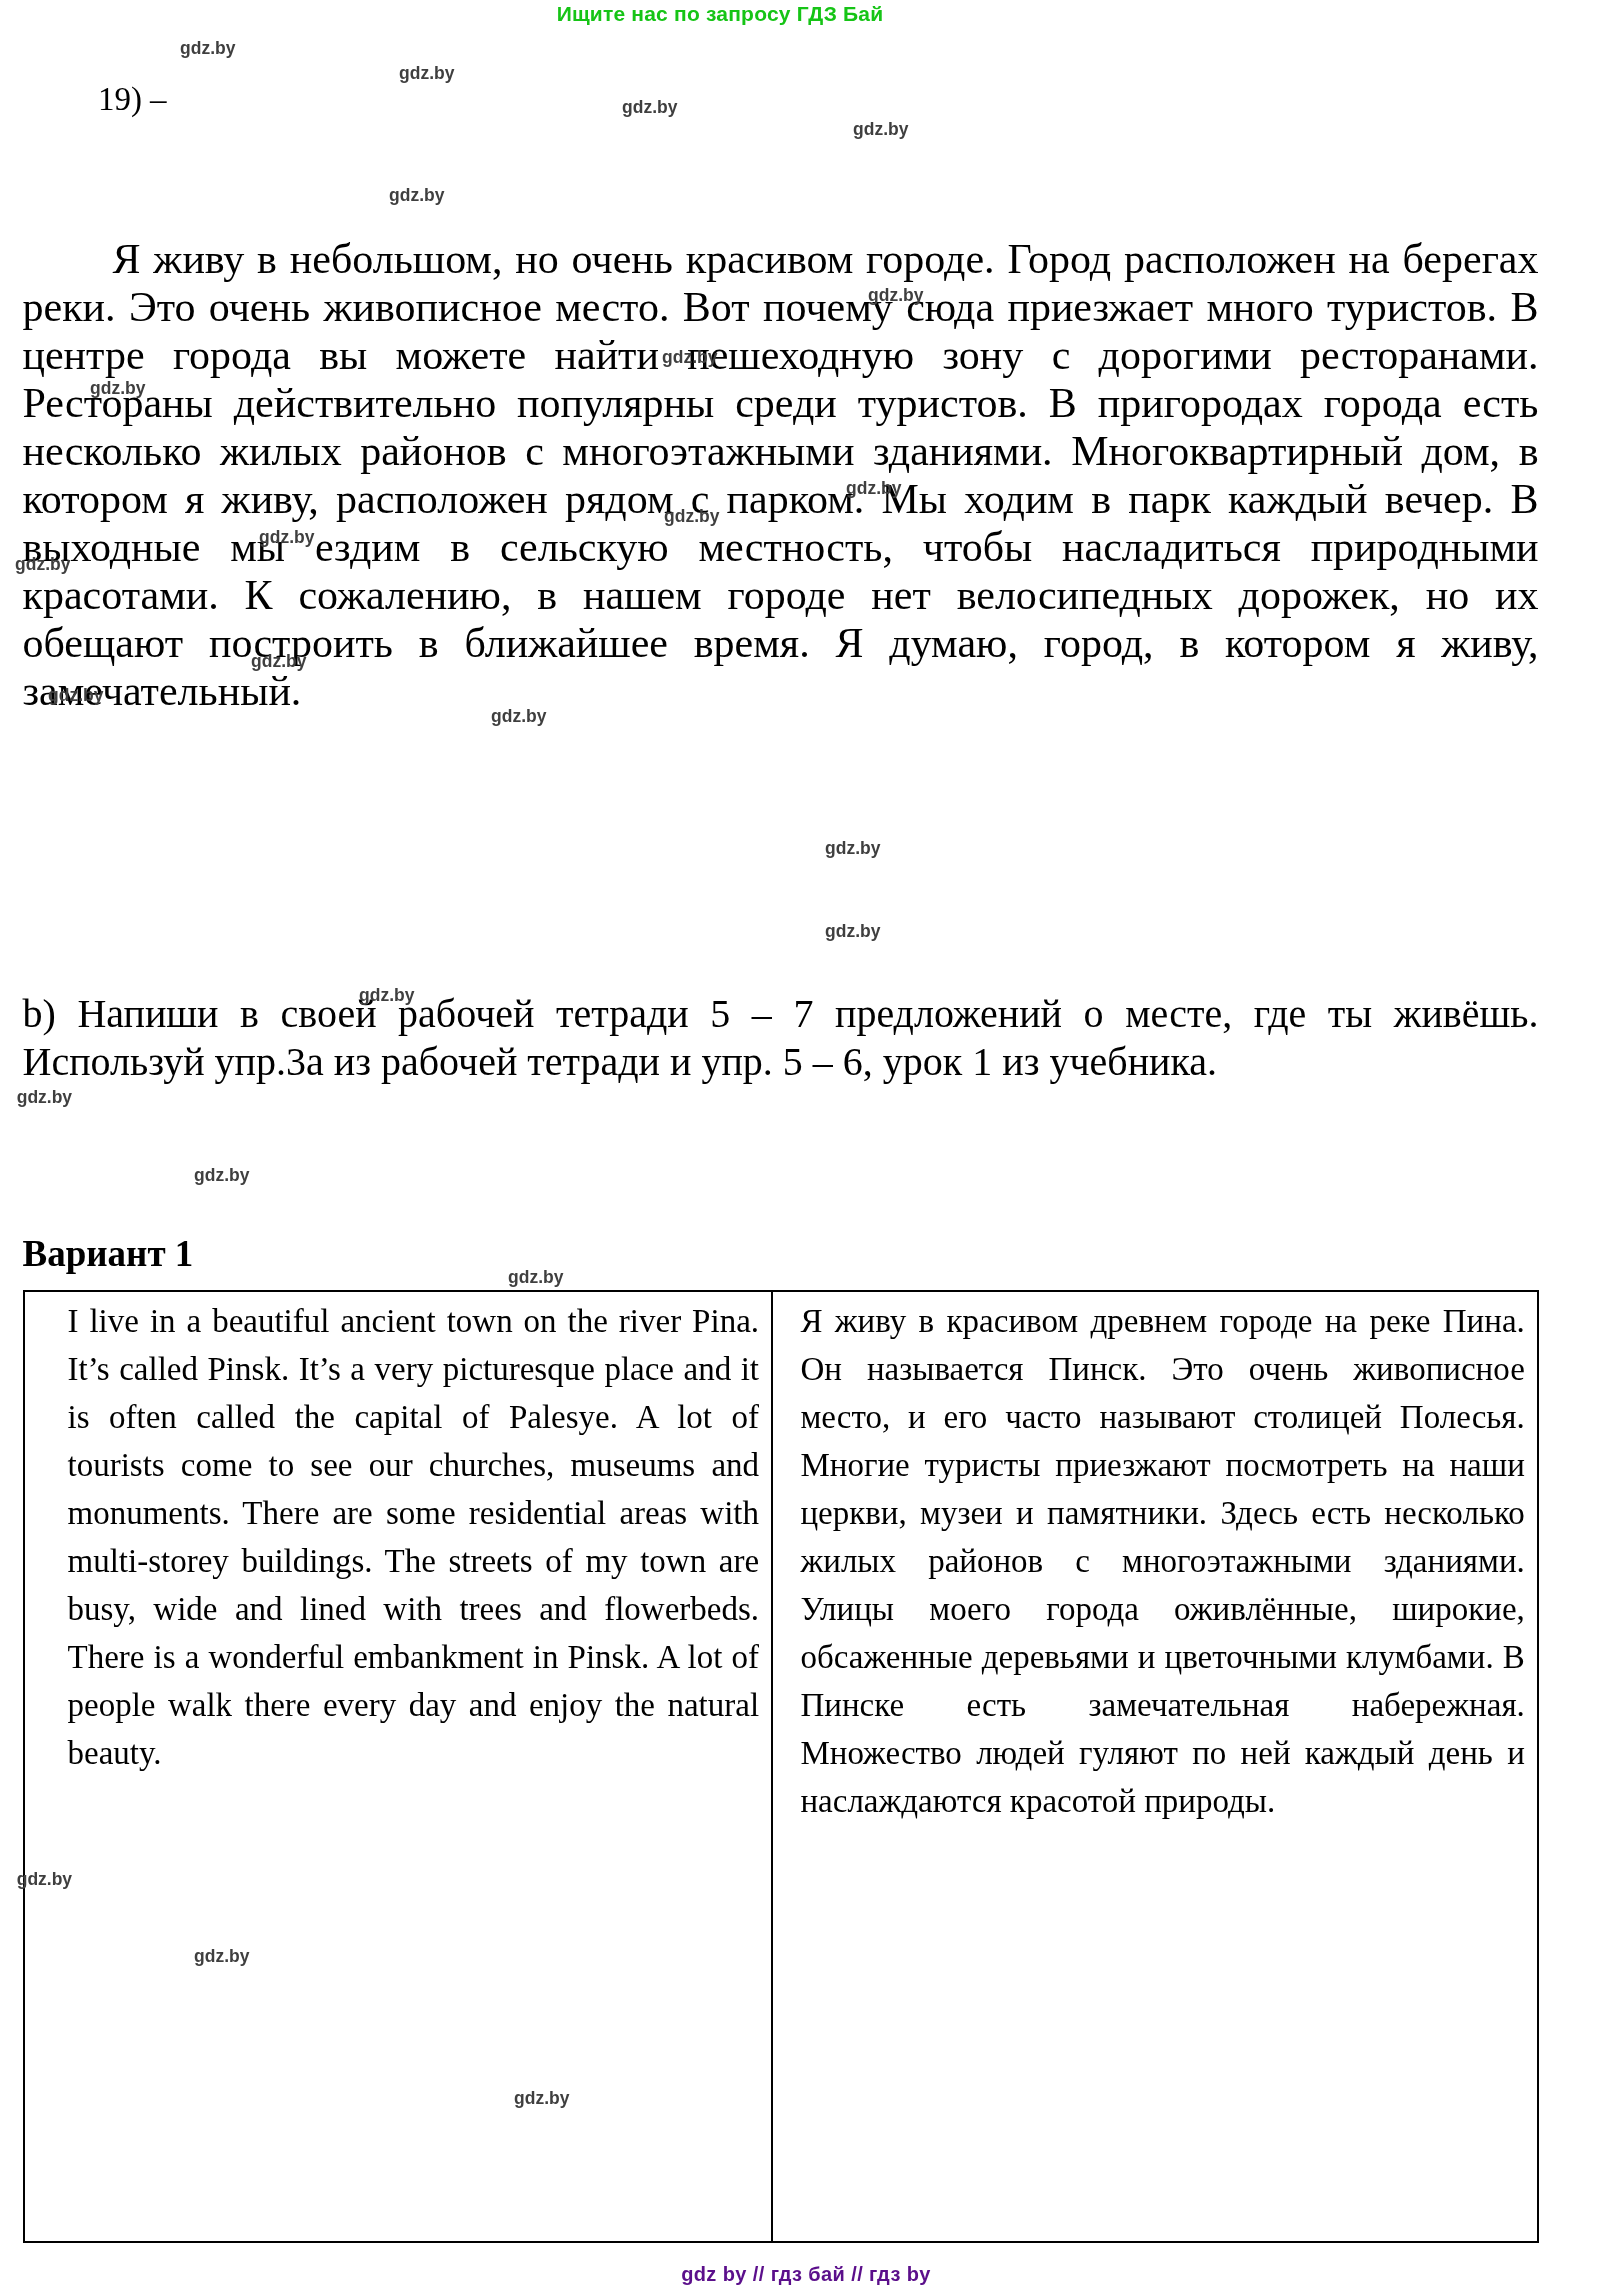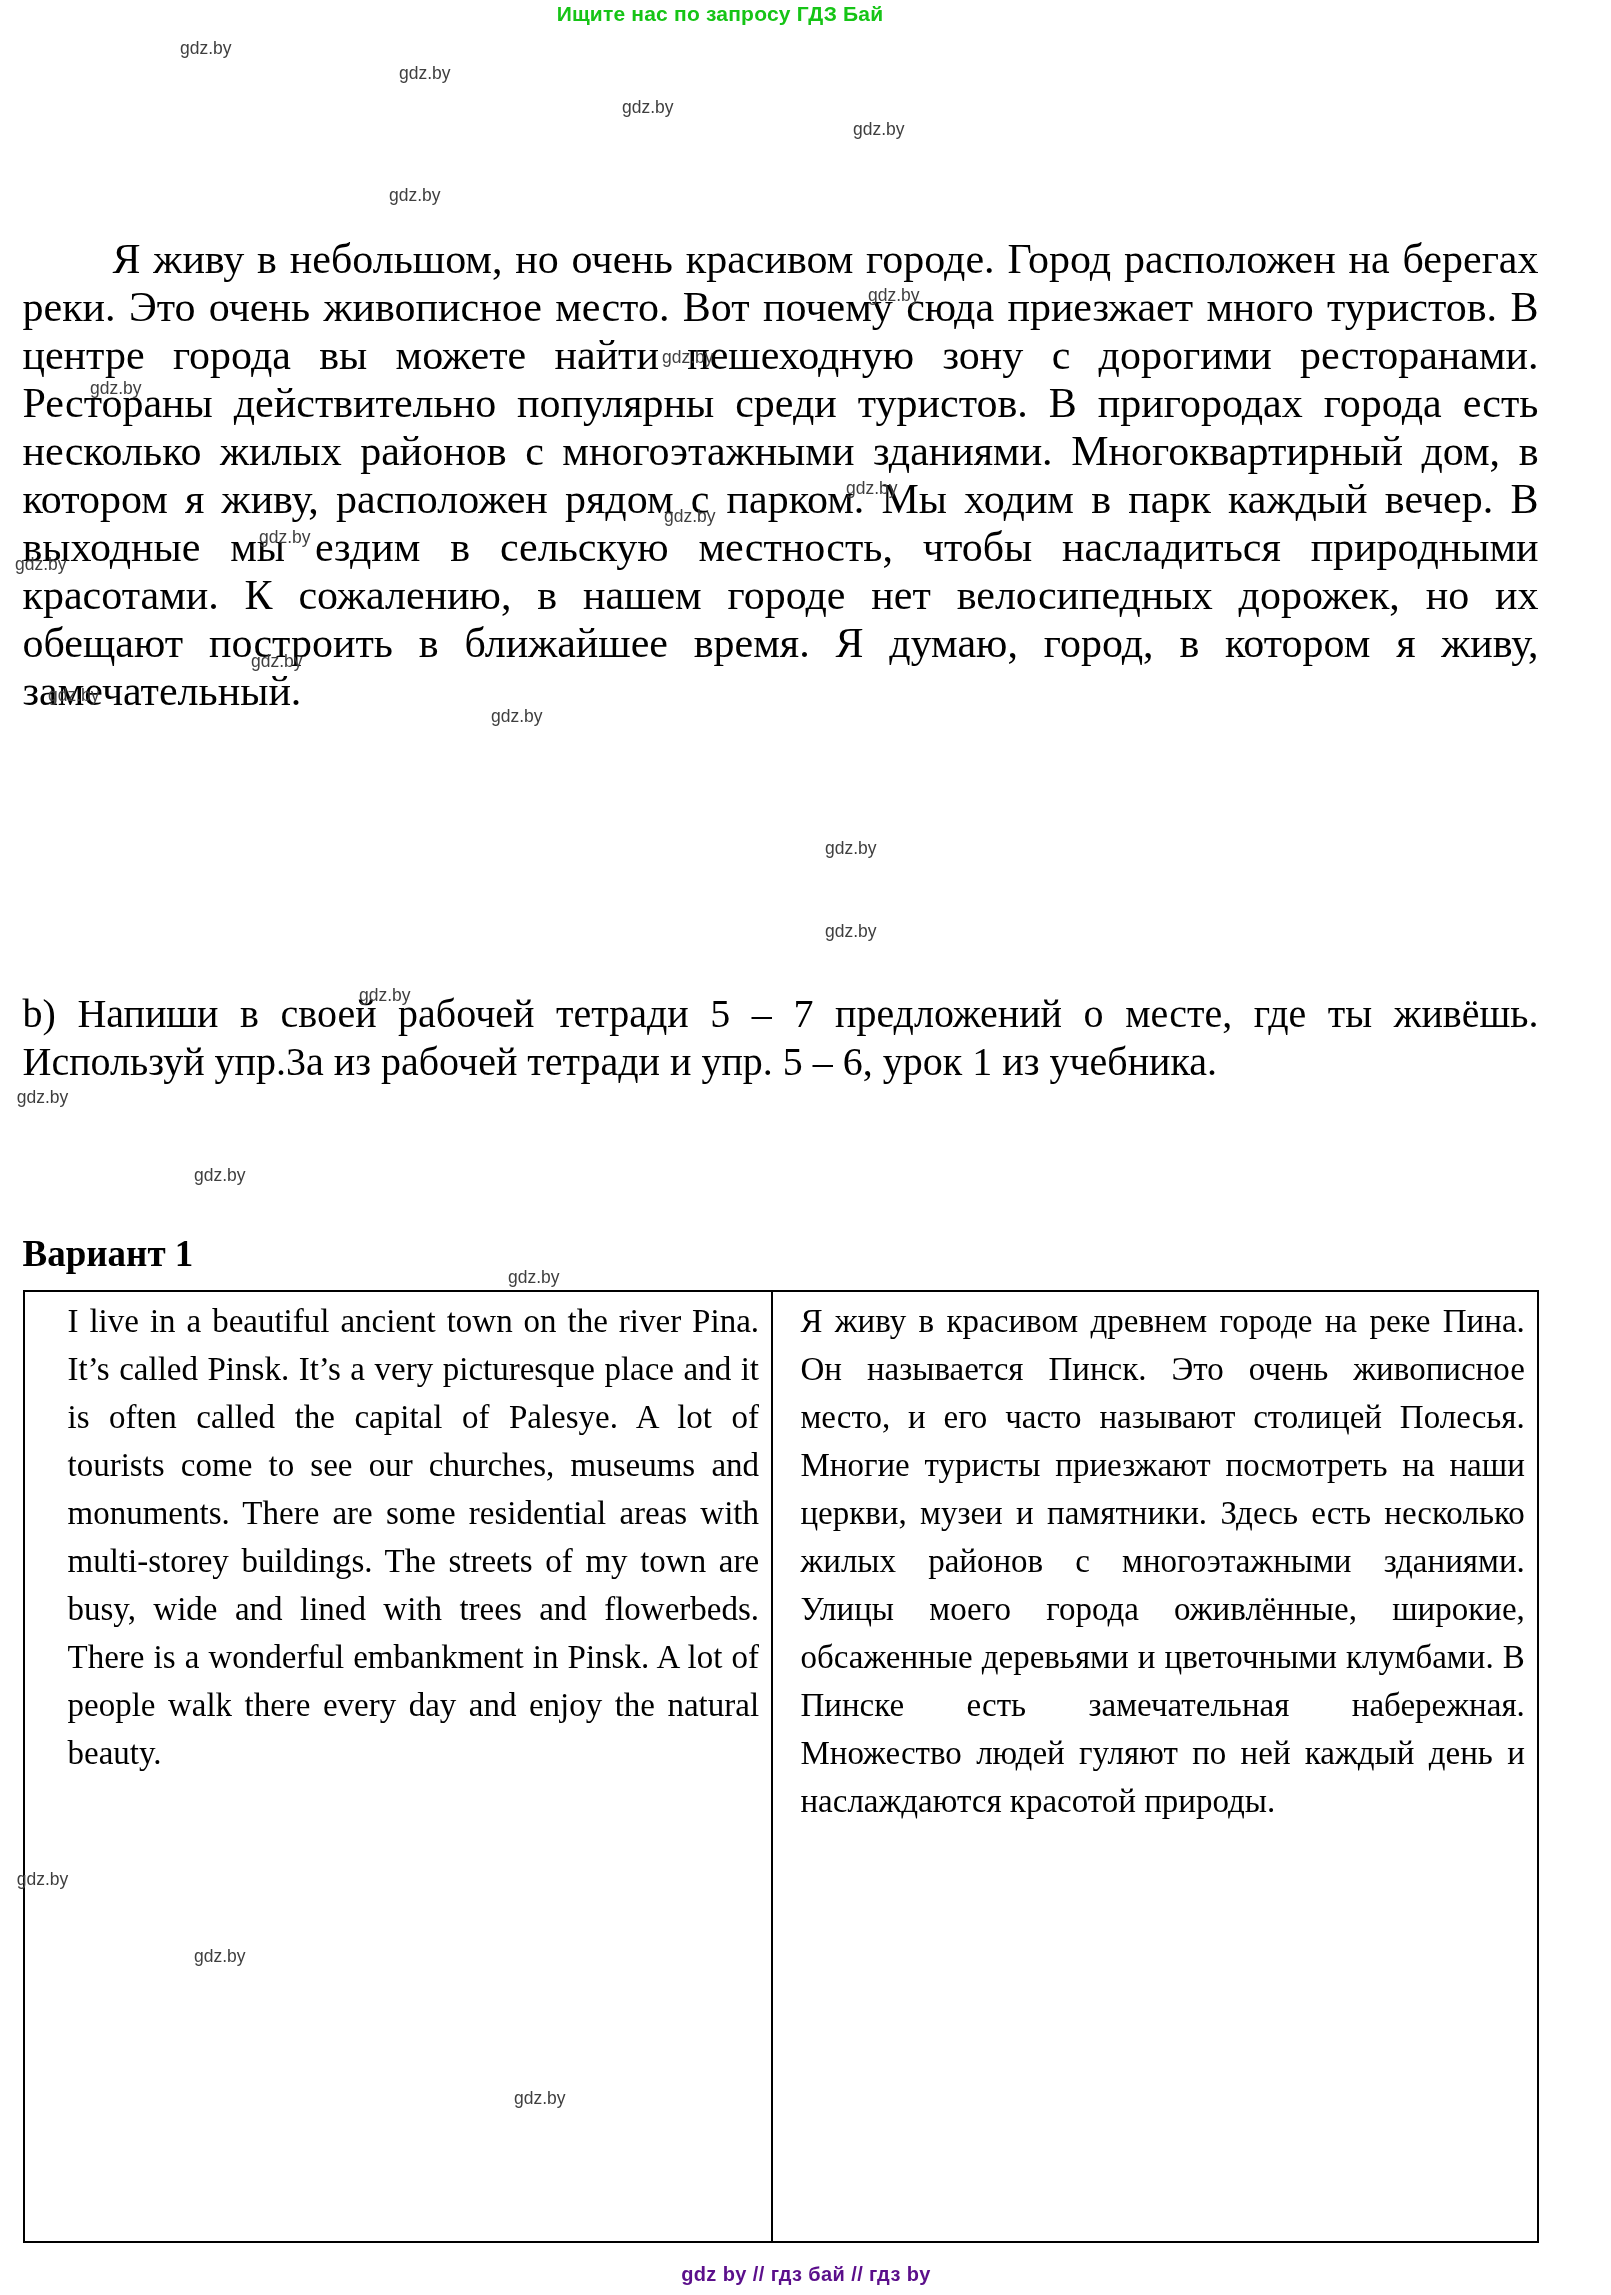--- a/index.html
+++ b/index.html
@@ -123,32 +123,35 @@
     color: #5b0f8b;
     letter-spacing: 0.4px;
     margin-top: 8px;
   }
 
   
   .watermark {
     position: absolute;
     font-family: "Liberation Sans", "DejaVu Sans", sans-serif;
     font-size: 17.5px;
-    font-weight: 400;
+    font-weight: 700;
     color: #3f3f3f;
     white-space: nowrap;
     pointer-events: none;
   }
 </style>
 </head>
 <body>
 
 <div id="promo-banner" style="color: rgb(22, 196, 22);">Ищите нас по запросу ГДЗ Бай</div>
 
 <div id="answers">
+  <div class="answer-line">
+    <span class="answer-num">19)</span><span>–</span>
+  </div>
 </div>
 
 <div id="body-paragraph">Я живу в небольшом, но очень красивом городе. Город расположен на берегах реки. Это очень живописное место. Вот почему сюда приезжает много туристов. В центре города вы можете найти пешеходную зону с дорогими ресторанами. Рестораны действительно популярны среди туристов. В пригородах города есть несколько жилых районов с многоэтажными зданиями. Многоквартирный дом, в котором я живу, расположен рядом с парком. Мы ходим в парк каждый вечер. В выходные мы ездим в сельскую местность, чтобы насладиться природными красотами. К сожалению, в нашем городе нет велосипедных дорожек, но их обещают построить в ближайшее время. Я думаю, город, в котором я живу, замечательный.</div>
 
 <div id="task-b">b) Напиши в своей рабочей тетради 5 – 7 предложений о месте, где ты живёшь. Используй упр.3а из рабочей тетради и упр. 5 – 6, урок 1 из учебника.</div>
 
 <div id="variant-heading">Вариант 1</div>
 
 <div id="variant-table">
   <div class="tbl-cell" id="cell-english">I live in a beautiful ancient town on the river Pina. It’s called Pinsk. It’s a very picturesque place and it is often called the capital of Palesye. A lot of tourists come to see our churches, museums and monuments. There are some residential areas with multi-storey buildings. The streets of my town are busy, wide and lined with trees and flowerbeds. There is a wonderful embankment in Pinsk. A lot of people walk there every day and enjoy the natural beauty.</div>

